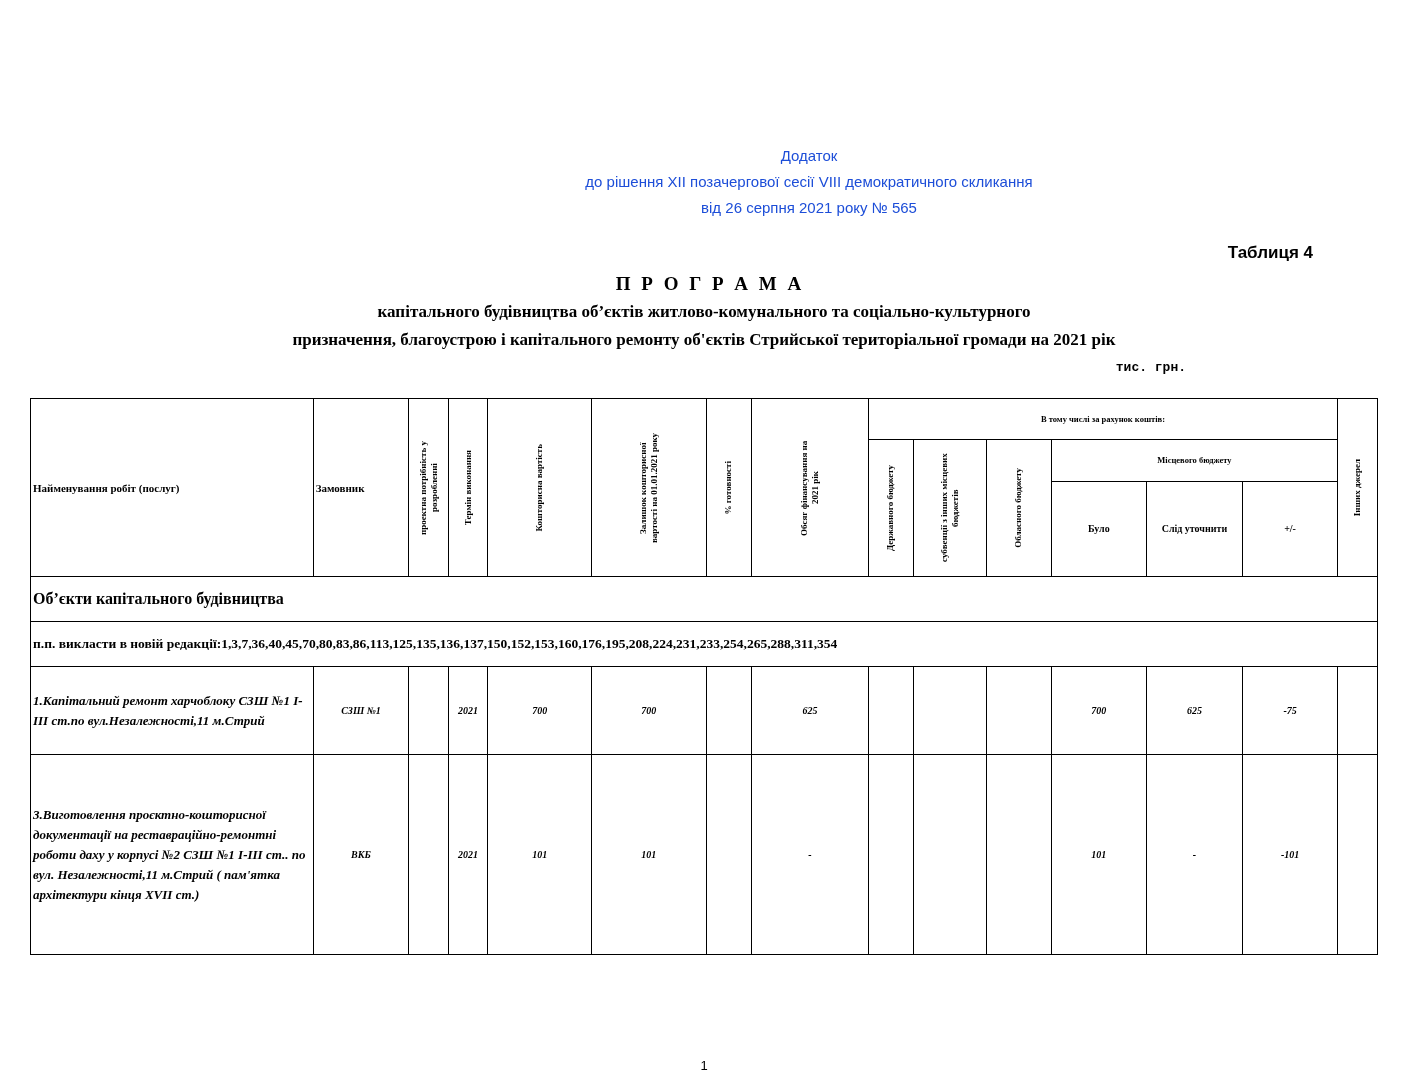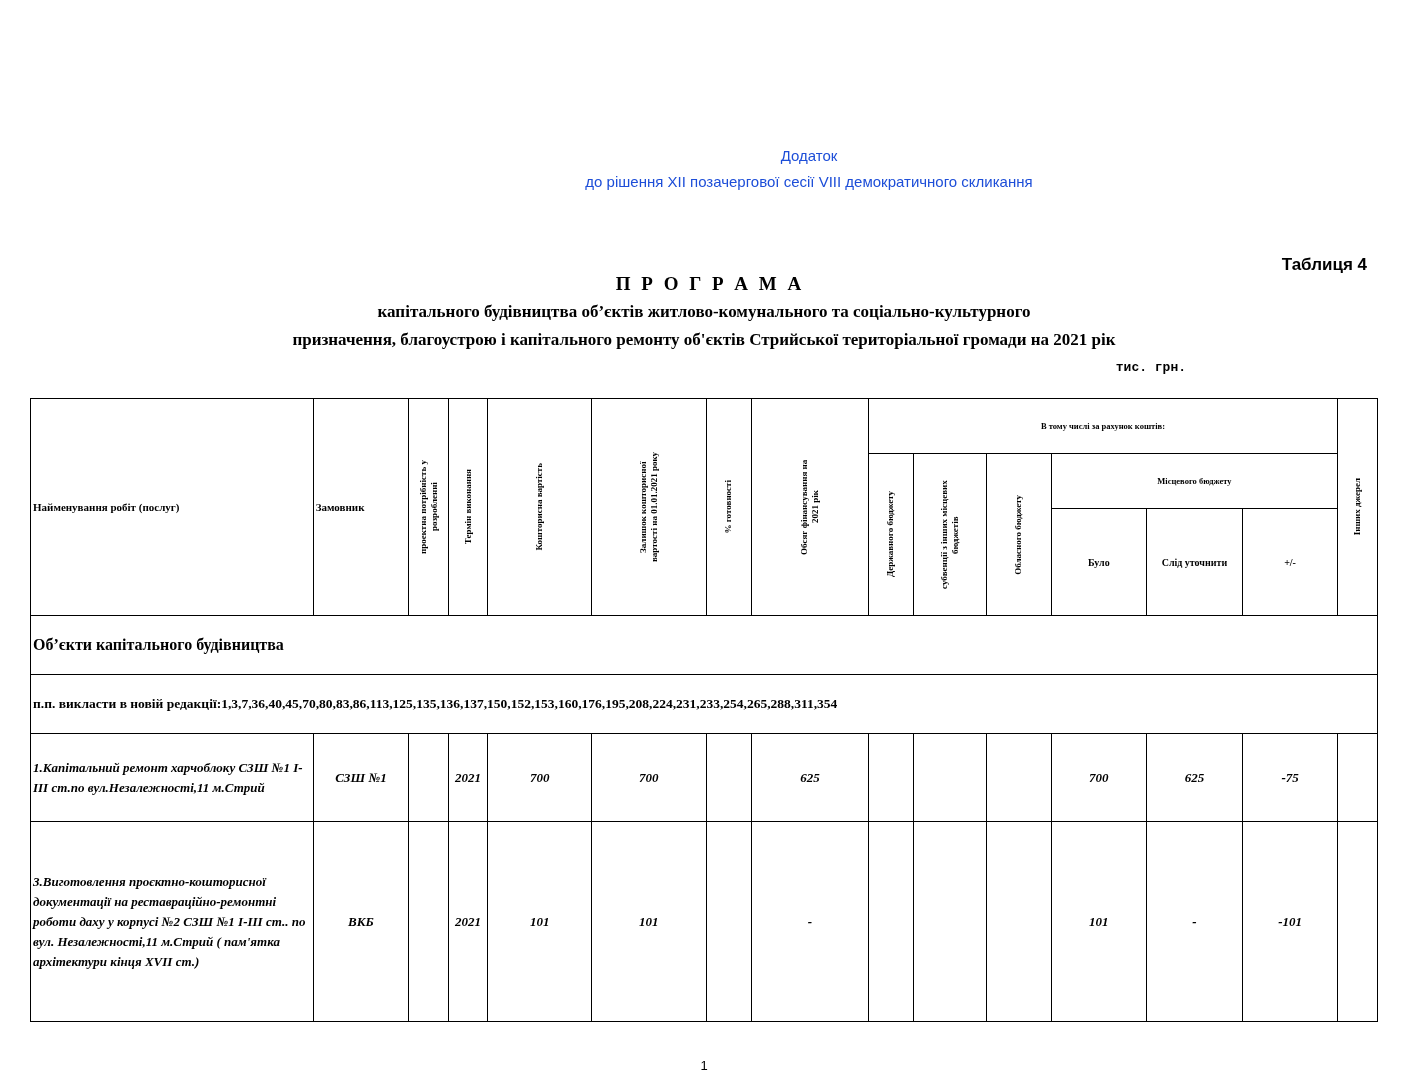--- a/index.html
+++ b/index.html
@@ -36,25 +36,25 @@
     line-height: 26px;
     color: #1d4ed8;
     white-space: nowrap;
   }
   .hdr-1 { margin-left: 210px; font-weight: 400; }
   .hdr-2 { margin-left: 210px; }
   .hdr-3 { margin-left: 210px; }
 
   .table-num {
     position: absolute;
-    top: 255px;
+    top: 243px;
     left: 0;
     width: 1408px;
     text-align: right;
-    padding-right: 41px;
+    padding-right: 95px;
     box-sizing: border-box;
     font-family: "Liberation Sans", sans-serif;
     font-size: 17px;
     font-weight: bold;
   }
 
   .title-block {
     position: absolute;
     top: 270px;
     left: 0;
@@ -91,21 +91,21 @@
     position: absolute;
     top: 398px;
     left: 30px;
     width: 1348px;
     border-collapse: collapse;
     table-layout: fixed;
   }
   table.main td, table.main th {
     border: 1px solid #000;
     vertical-align: middle;
-    padding: 16px 2px;
+    padding: 9px 2px;
   }
 
   .vert {
     writing-mode: vertical-rl;
     transform: rotate(180deg);
     white-space: normal;
     font-size: 9px;
     font-weight: bold;
     line-height: 11px;
     text-align: center;
@@ -154,21 +154,21 @@
 
   .data-name-cell {
     font-size: 13px;
     font-weight: bold;
     font-style: italic;
     text-align: left;
     line-height: 20px;
     padding: 6px 6px;
   }
   .data-cell {
-    font-size: 13px;
+    font-size: 10px;
     font-weight: bold;
     font-style: italic;
     text-align: center;
   }
 
   .pagenum {
     position: absolute;
     top: 1058px;
     left: 0;
     width: 1408px;
@@ -178,20 +178,21 @@
   }
 </style>
 </head>
 <body>
 
 <div class="page" data-name="document-page">
 
   <div class="header-block" data-name="document-header">
     <div class="hdr-line hdr-1" data-name="appendix-label">Додаток</div>
     <div class="hdr-line hdr-2" data-name="decision-reference-line">до рішення XII позачергової сесії VIII демократичного скликання</div>
+    <div class="hdr-line hdr-3" data-name="decision-date-line">від 26 серпня  2021 року № 565</div>
   </div>
 
   <div class="table-num" data-name="table-number-label">Таблиця 4</div>
 
   <div class="title-block" data-name="document-title-block">
     <div class="title-main" data-name="page-title">П Р О Г Р А М А</div>
     <div class="title-sub" data-name="page-subtitle-line-1">капітального будівництва об’єктів житлово-комунального та соціально-культурного</div>
     <div class="title-sub" data-name="page-subtitle-line-2">призначення, благоустрою і капітального ремонту  об'єктів   Стрийської територіальної громади на 2021 рік</div>
   </div>
 

